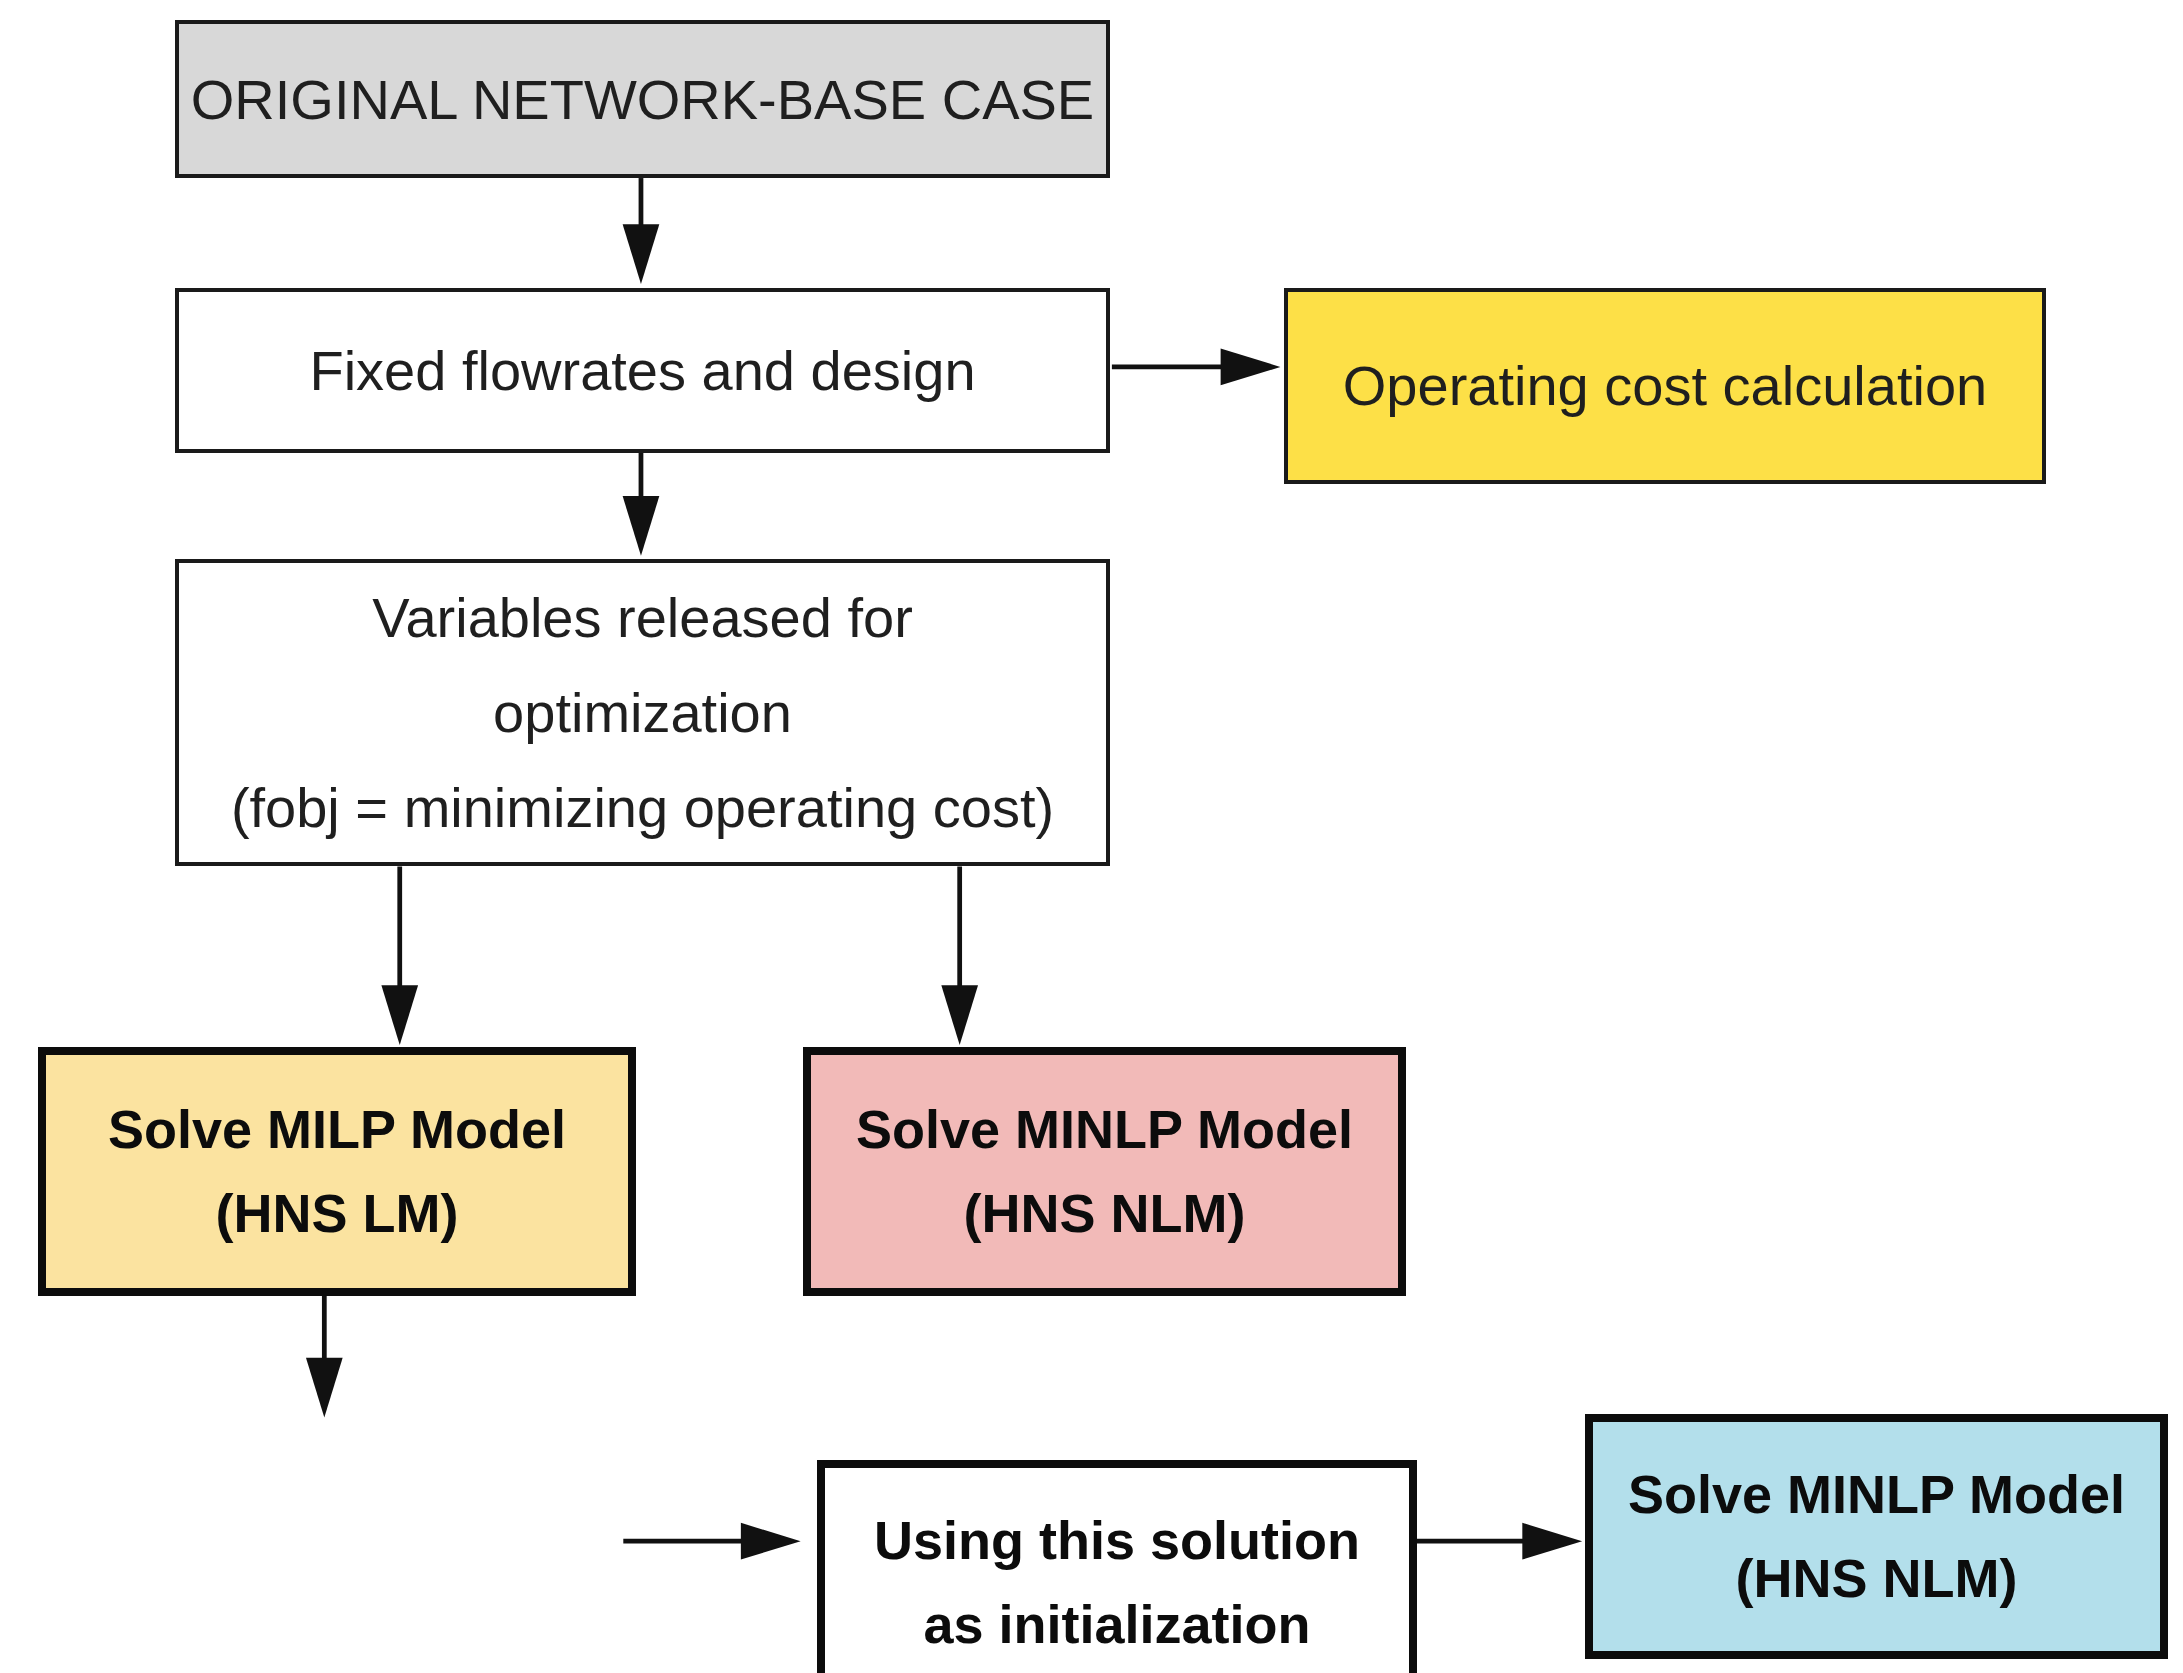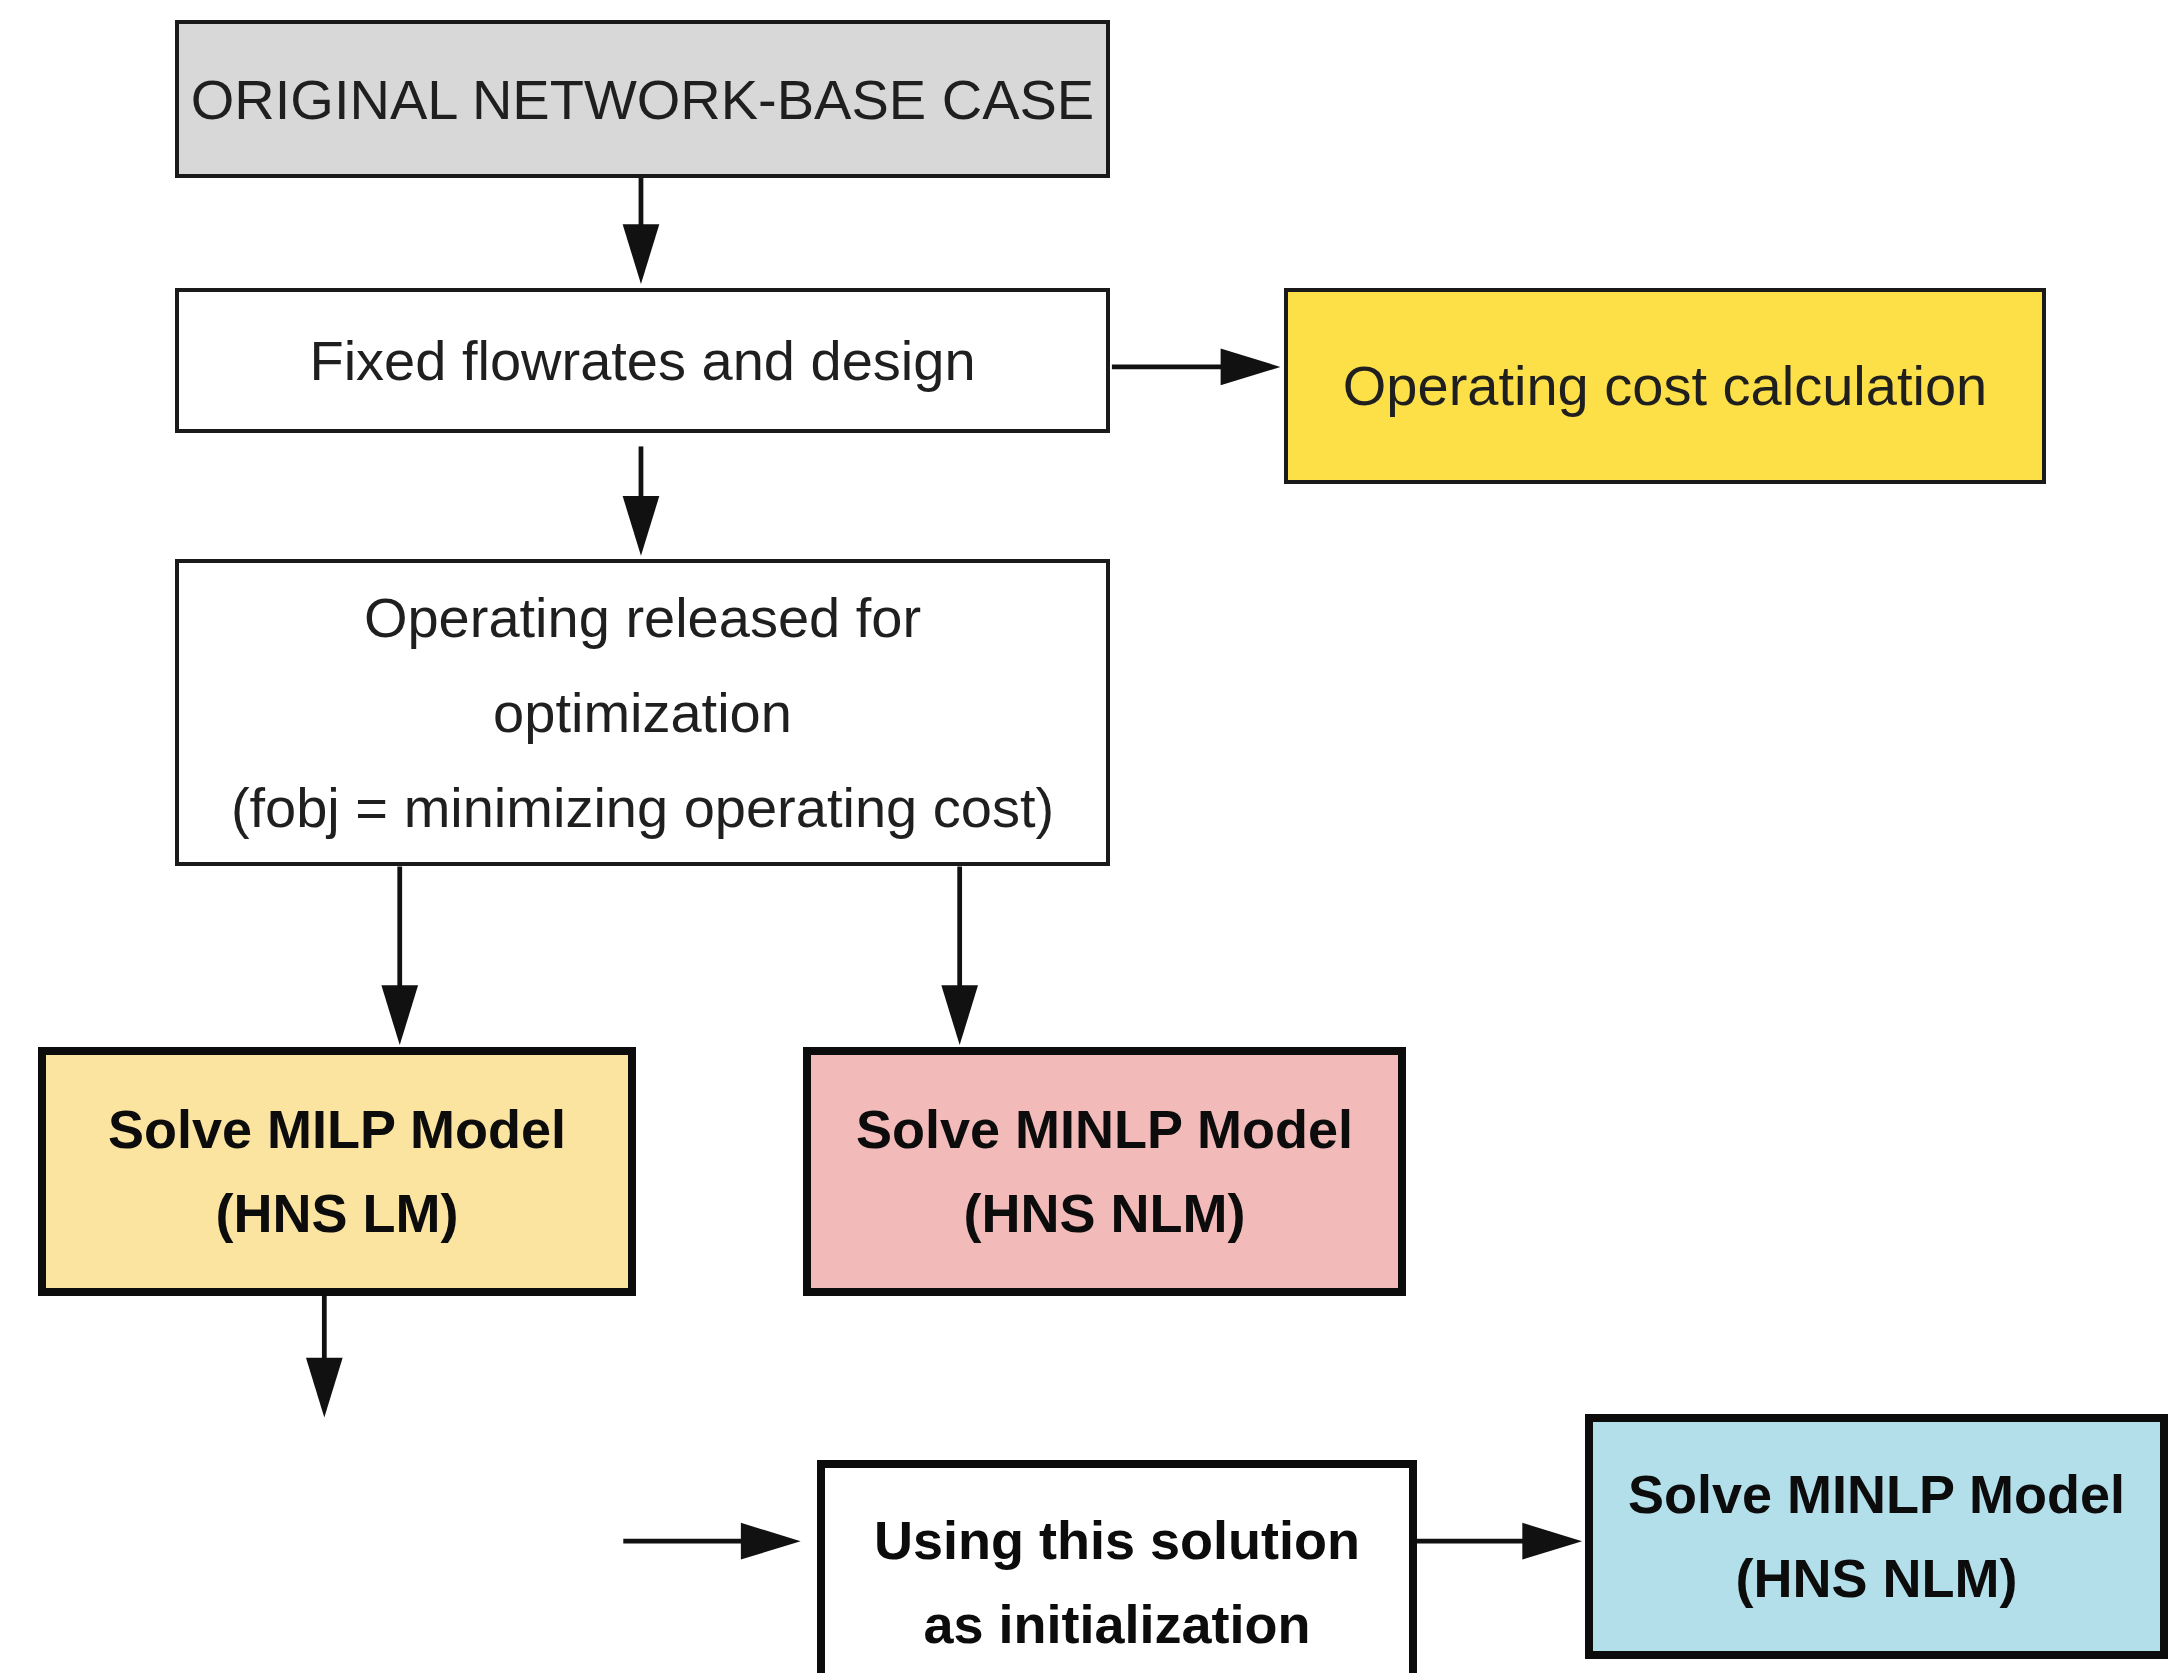--- a/index.html
+++ b/index.html
@@ -96,30 +96,30 @@
     <g stroke="#111111" fill="#111111">
       <line x1="2067" y1="2268" x2="2255" y2="2268" stroke-width="7"></line>
       <polygon points="2328,2268 2240,2241 2240,2295" stroke="none"></polygon>
     </g>
   </svg>
 
   <div class="box thin" style="left: 175px; top: 20.4px; width: 935px; height: 158px; background-color: rgb(216, 216, 216);">
     <span class="label">ORIGINAL NETWORK-BASE CASE</span>
   </div>
 
-  <div class="box thin" style="left: 175px; top: 288px; width: 935px; height: 145px; background-color: rgb(255, 255, 255);">
+  <div class="box thin" style="left: 175px; top: 288px; width: 935px; height: 165px; background-color: rgb(255, 255, 255);">
     <span class="label">Fixed flowrates and design</span>
   </div>
 
   <div class="box thin" style="left: 1284px; top: 288px; width: 762px; height: 196px; background-color: #fde047;">
     <span class="label">Operating cost calculation</span>
   </div>
 
   <div class="box thin" style="left: 175px; top: 559px; width: 935px; height: 307px; background-color: rgb(255, 255, 255);">
-    <span class="label">Operating released for
+    <span class="label">Variables released for
 optimization
 (fobj = minimizing operating cost)</span>
   </div>
 
   <div class="box thick" style="left: 38px; top: 1047px; width: 598px; height: 249px; background-color: rgb(251, 227, 160);">
     <span class="label">Solve MILP Model
 (HNS LM)</span>
   </div>
 
   <div class="box thick" style="left: 803px; top: 1047px; width: 603px; height: 249px; background-color: rgb(242, 186, 184);">

